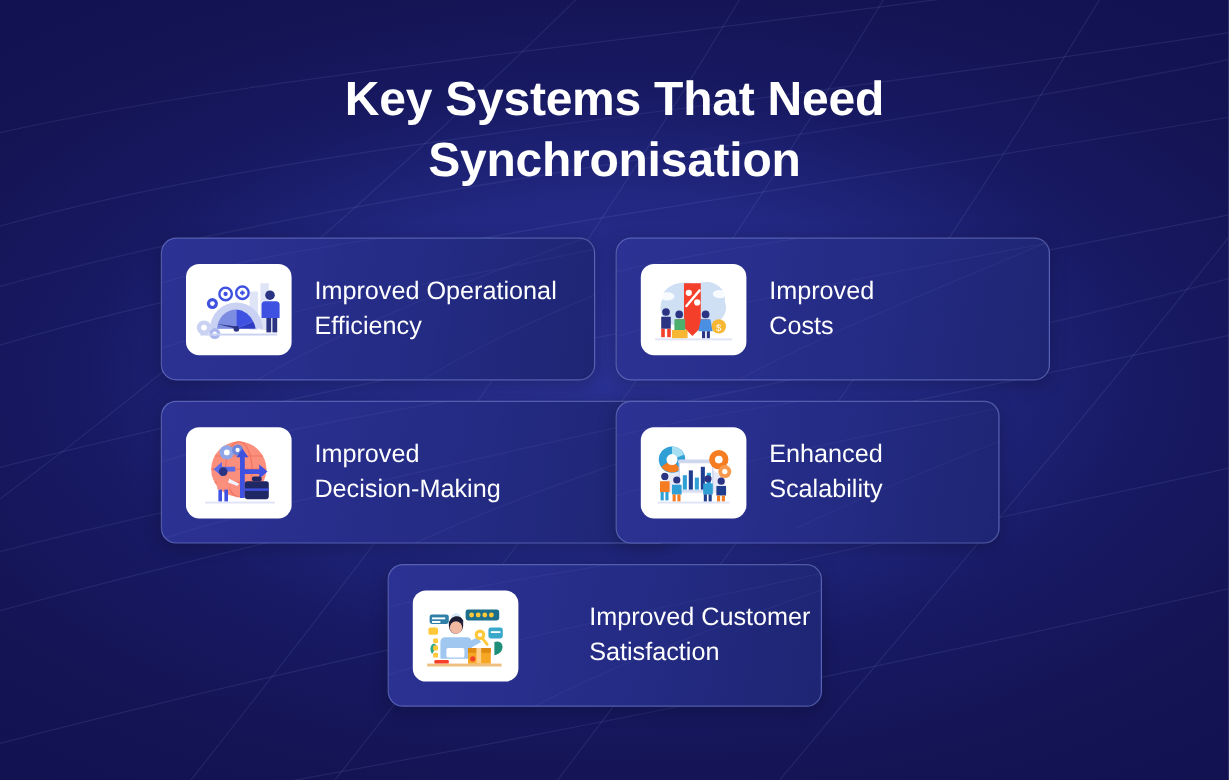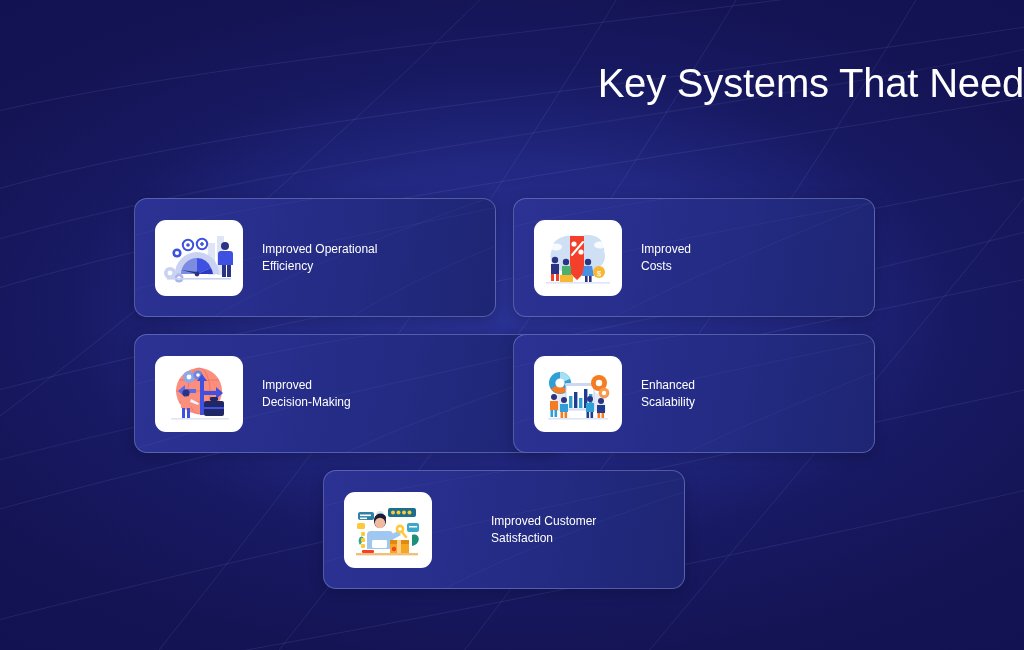--- a/index.html
+++ b/index.html
@@ -20,24 +20,24 @@
     overflow:hidden;
   }
 
   
   #bg-lines { position:absolute; inset:0; width:1024px; height:650px; pointer-events:none; }
 
   
   .title {
     position:absolute;
     top:58px; left:0; width:1024px;
-    text-align:right;
+    text-align:center;
     color:#ffffff;
     font-size:40px;
-    font-weight:normal;
+    font-weight:bold;
     line-height:1.27;
     letter-spacing:-0.2px;
     z-index:5;
   }
   .title .t-line { display:block; }
 
   
   .card {
     position:absolute;
     border-radius:13px;
@@ -47,40 +47,40 @@
     display:flex;
     align-items:center;
     overflow:hidden;
     z-index:4;
   }
   .card-inner-lines { position:absolute; inset:0; pointer-events:none; opacity:.5; }
 
   .c1 { left:134px; top:198px;  width:362px; height:119px; }
   .c2 { left:513px; top:198px;  width:362px; height:119px; }
   .c3 { left:134px; top:334px;  width:428px; height:119px; }
-  .c4 { left:513px; top:334px;  width:362px; height:119px; }
+  .c4 { left:513px; top:334px;  width:320px; height:119px; }
   .c5 { left:323px; top:470px;  width:362px; height:119px;gap:40px; }
 
   .icon-tile {
     position:relative;
     flex:0 0 auto;
     width:88px; height:76px;
     margin-left:20px;
     background:#ffffff;
     border-radius:11px;
     display:flex; align-items:center; justify-content:center;
     z-index:2;
   }
   .icon-tile svg { display:block; }
 
   .card-label {
     position:relative;
     margin-left:19px;
     color:#ffffff;
-    font-size:12px;
+    font-size:21px;
     line-height:1.36;
     font-weight:400;
     max-width:205px;
     z-index:2;
     white-space:pre-line;
   }
 </style>
 </head>
 <body>
 
@@ -102,20 +102,21 @@
       <path d="M600 710 C 740 540, 880 380, 1070 140"></path>
     </g>
     <g fill="none" stroke="#a9b4ea" stroke-opacity="0.08" stroke-width="1.4">
       <path d="M-40 250 C 300 150, 700 120, 1070 40"></path>
       <path d="M-40 470 C 300 380, 700 320, 1070 220"></path>
     </g>
   </svg>
 
   <h1 class="title">
     <span class="t-line">Key Systems That Need</span>
+    <span class="t-line">Synchronisation</span>
   </h1>
 
   <div class="card c1">
     <svg class="card-inner-lines" viewBox="0 0 362 119" preserveAspectRatio="none">
       <g fill="none" stroke="#9aa6e8" stroke-opacity="0.14" stroke-width="1">
         <path d="M-10 40 C 80 10, 220 -5, 380 -30"></path>
         <path d="M-10 95 C 90 60, 240 35, 380 5"></path>
         <path d="M60 130 C 140 80, 240 40, 380 -10"></path>
         <path d="M200 130 C 260 90, 330 60, 380 40"></path>
       </g>

